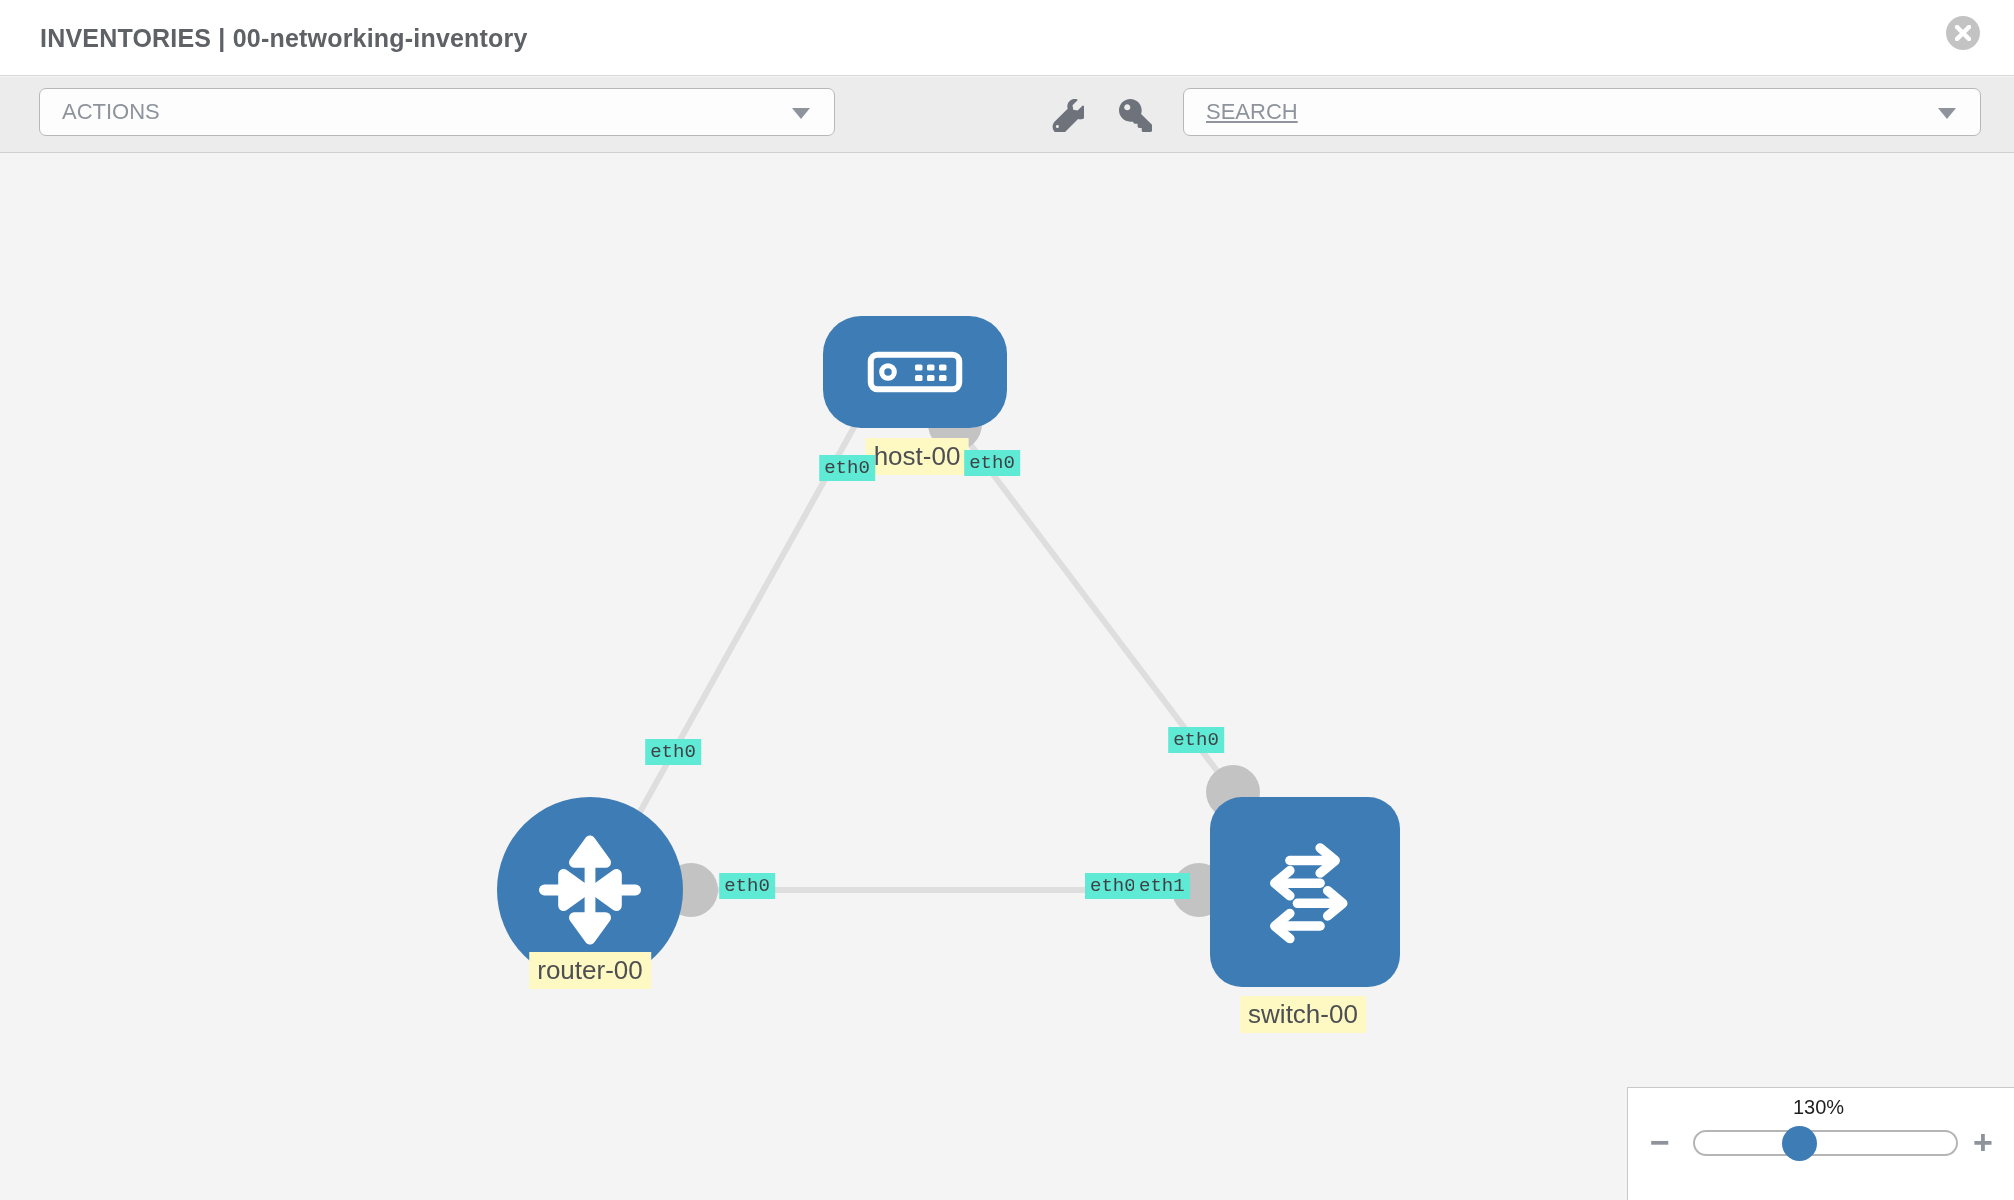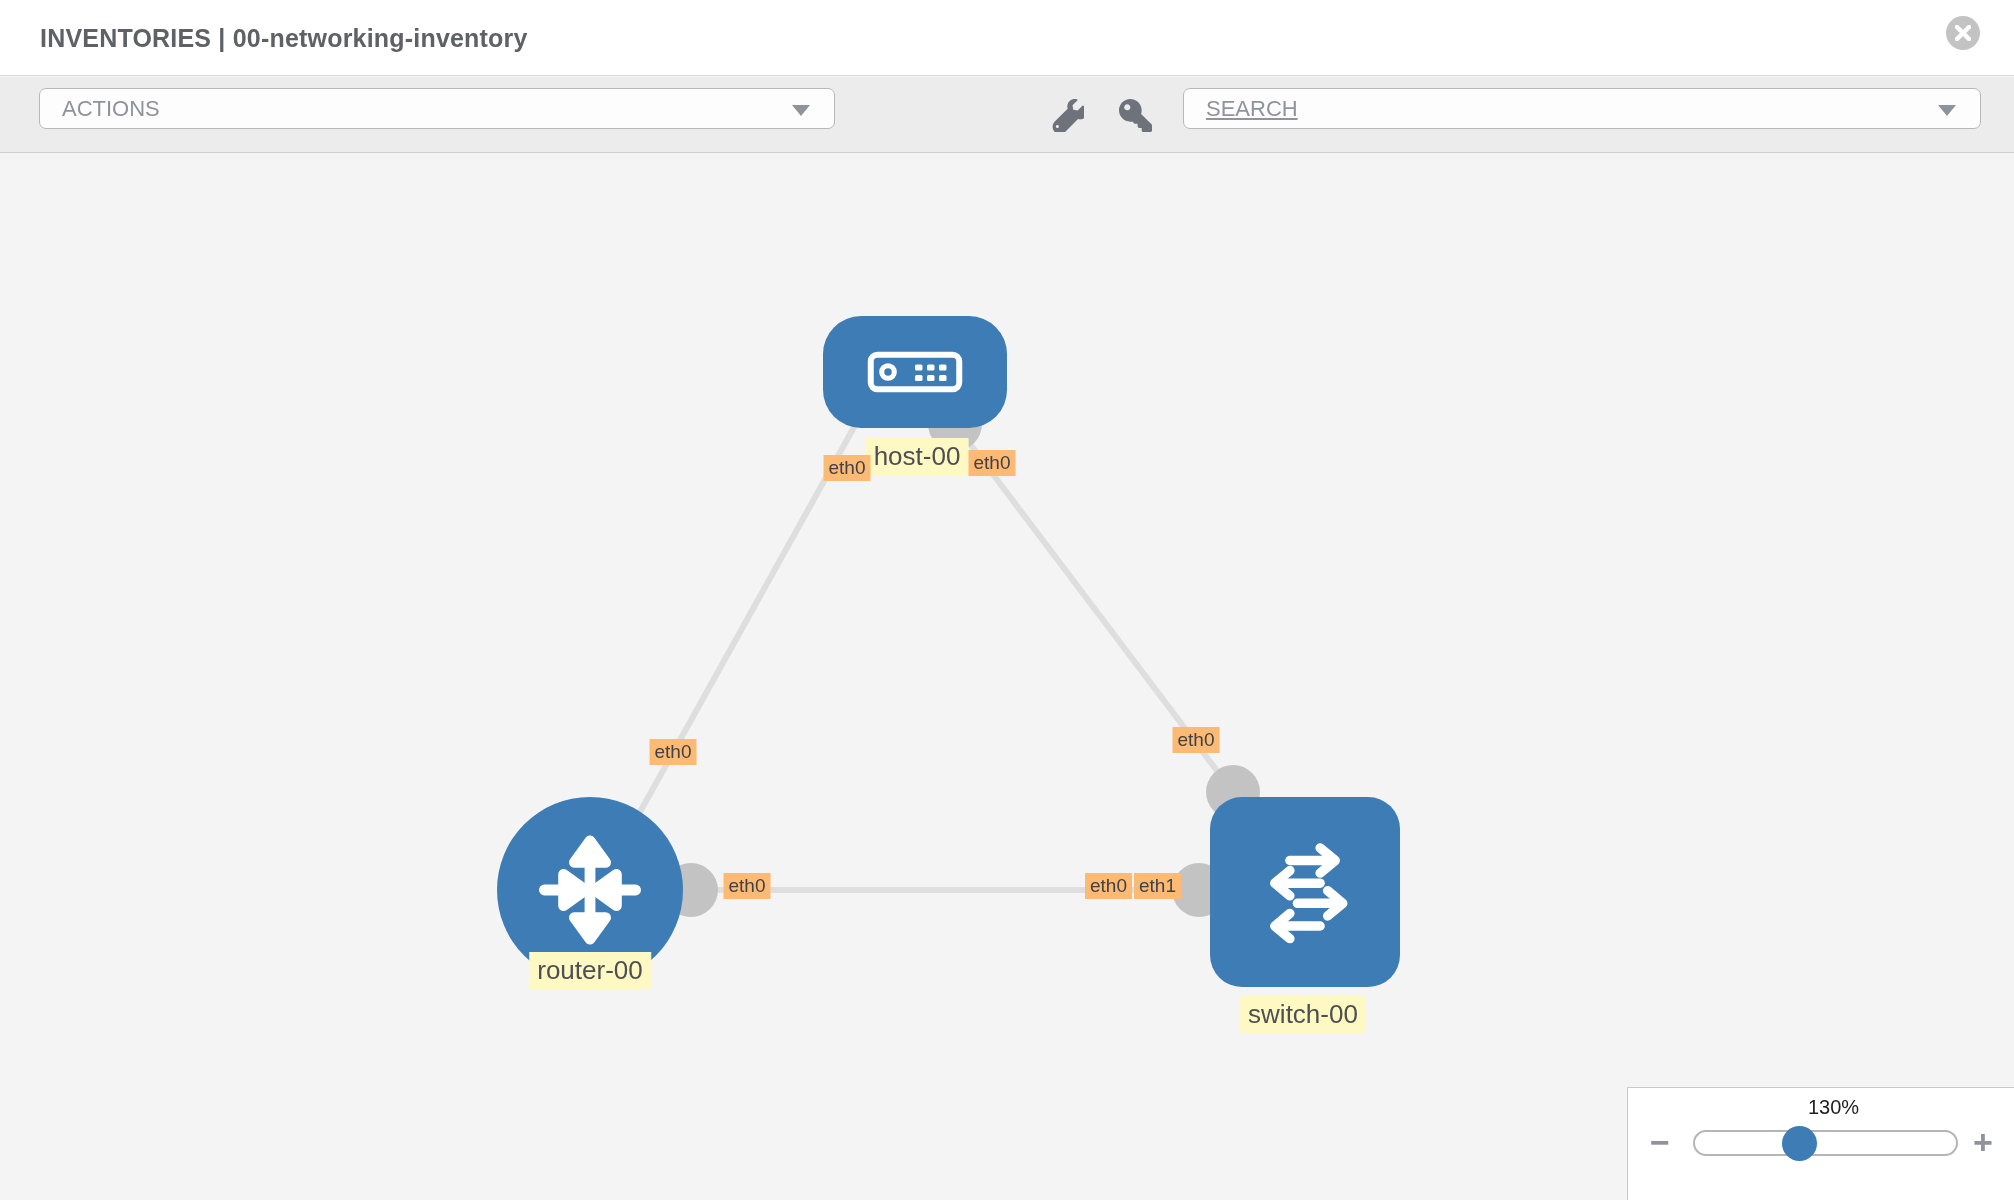--- a/index.html
+++ b/index.html
@@ -26,21 +26,21 @@
     border-radius:50%; background:#c3c3c3; cursor:pointer;
     display:flex; align-items:center; justify-content:center;
   }
 
   
   .toolbar {
     position:absolute; left:0; top:77px; width:2014px; height:76px;
     background:#ececec; border-bottom:1px solid #d0d0d0;
   }
   .dropdown {
-    position:absolute; top:11px; height:41px;
+    position:absolute; top:11px; height:48px;
     background:#fdfdfd; border:1px solid #b8b8b8; border-radius:7px;
     display:flex; align-items:center; padding:0 22px;
     color:#8e939c; font-size:22px; cursor:pointer;
   }
   .dropdown .chev {
     position:absolute; right:24px; top:50%; margin-top:-4px;
     width:0; height:0; border-left:9px solid transparent;
     border-right:9px solid transparent; border-top:11px solid #8e939c;
   }
   .actions-dd { left:39px; width:796px; }
@@ -58,32 +58,32 @@
   .node-router { left:497px; top:797px; width:186px; height:186px; border-radius:50%; }
   .node-switch { left:1210px; top:797px; width:190px; height:190px; border-radius:32px; }
 
   .node-label {
     position:absolute; z-index:3; transform:translateX(-50%);
     background:#fef9c3; color:#4d4f52; font-size:26px;
     padding:3px 8px; white-space:nowrap;
   }
   .iface-label {
     position:absolute; z-index:3; transform:translate(-50%,-50%);
-    background:#fdba74; color:#3f4246; font-size:19px;
-    padding:2px 5px; white-space:nowrap;
+    background:#5eead4; color:#3f4246; font-size:19px;
+    padding:2px 5px; white-space:nowrap;font-family:Liberation Mono, monospace;
   }
   .iface-left { transform:translate(0,-50%); } 
 
   
   .zoom-panel {
     position:absolute; left:1627px; top:1087px; width:387px; height:113px;
     background:#ffffff; border-left:1px solid #c9c9c9; border-top:1px solid #c9c9c9;
     z-index:4;
   }
-  .zoom-level { position:absolute; left:73px; top:8px; width:265px; text-align:center;
+  .zoom-level { position:absolute; left:58px; top:8px; width:265px; text-align:center;
     font-size:20px; color:#1f1f1f; }
   .zoom-minus, .zoom-plus {
     position:absolute; top:36px; font-size:34px; font-weight:bold; color:#8e939c;
     cursor:pointer; line-height:36px;
   }
   .zoom-minus { left:22px; }
   .zoom-plus  { left:345px; }
   .zoom-track {
     position:absolute; left:65px; top:42px; width:265px; height:26px;
     background:#ffffff; border:2px solid #b5b5b5; border-radius:14px; cursor:pointer;

